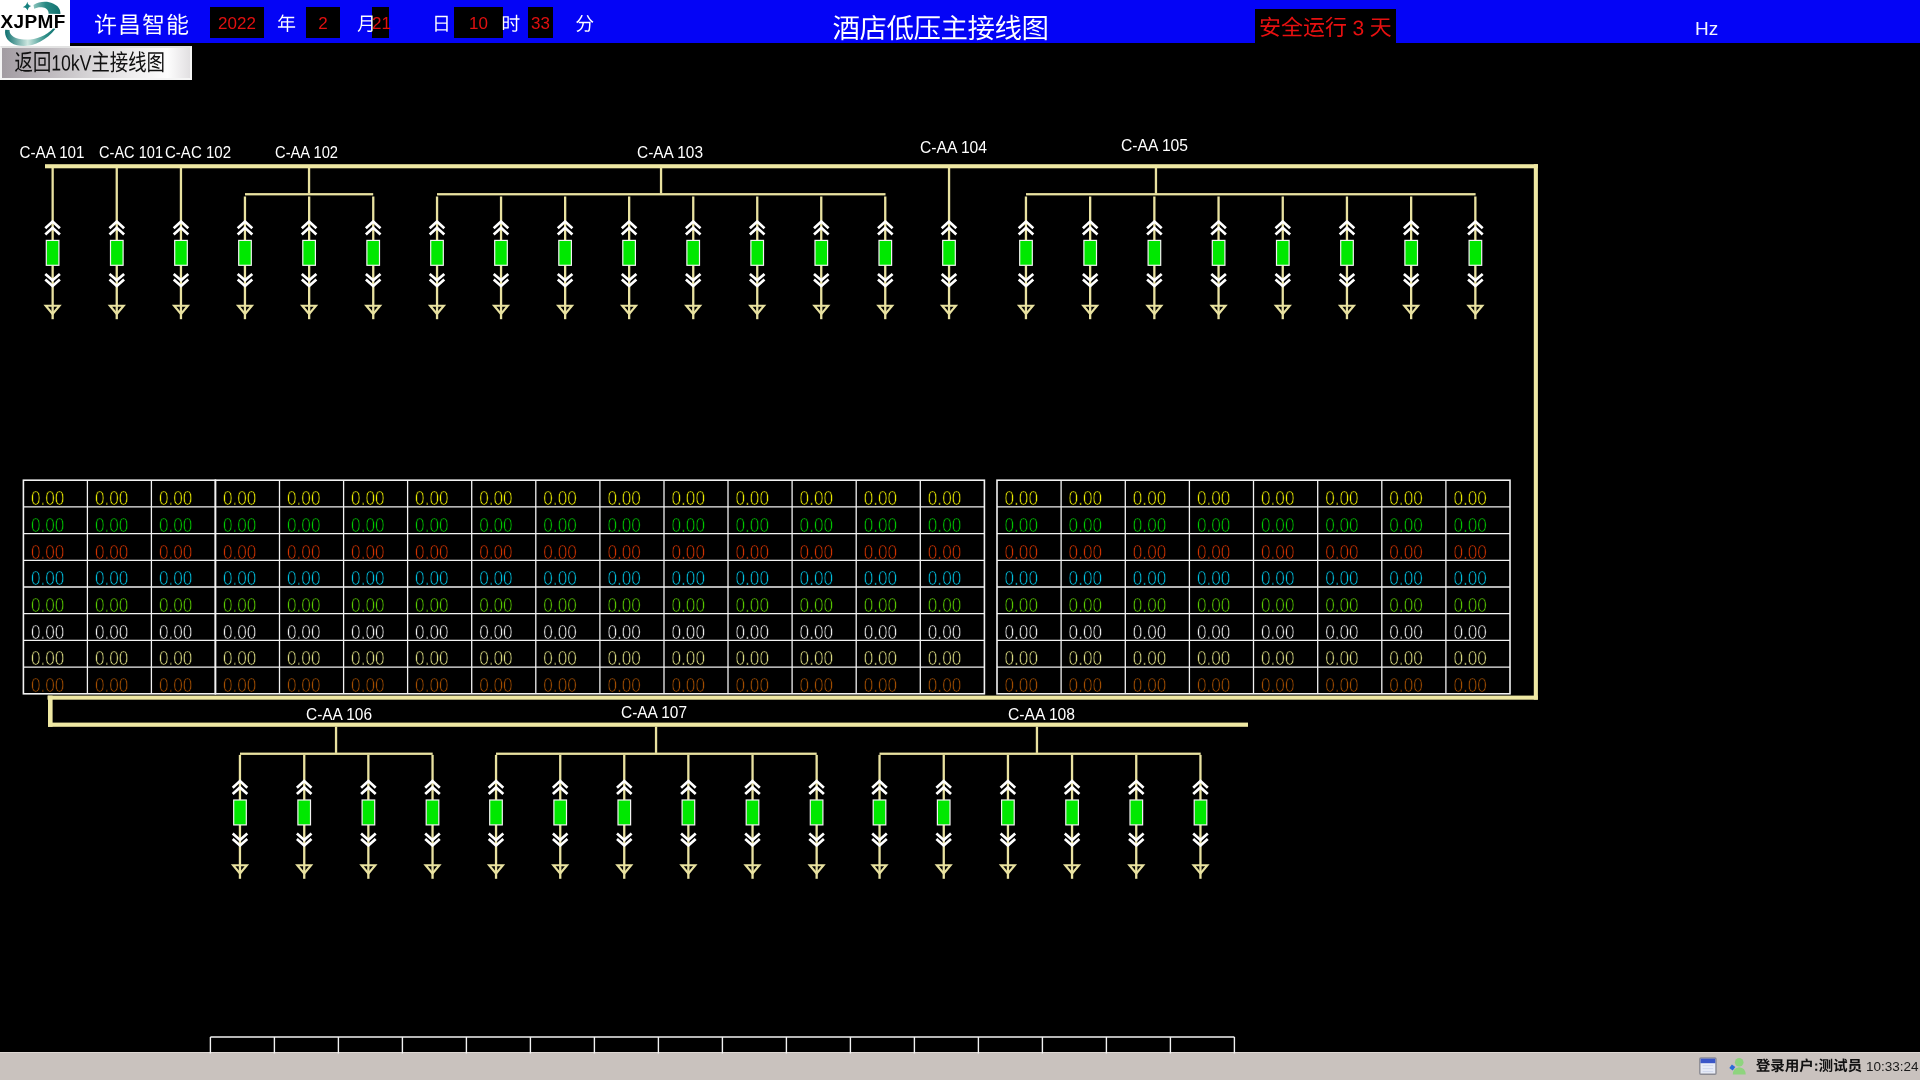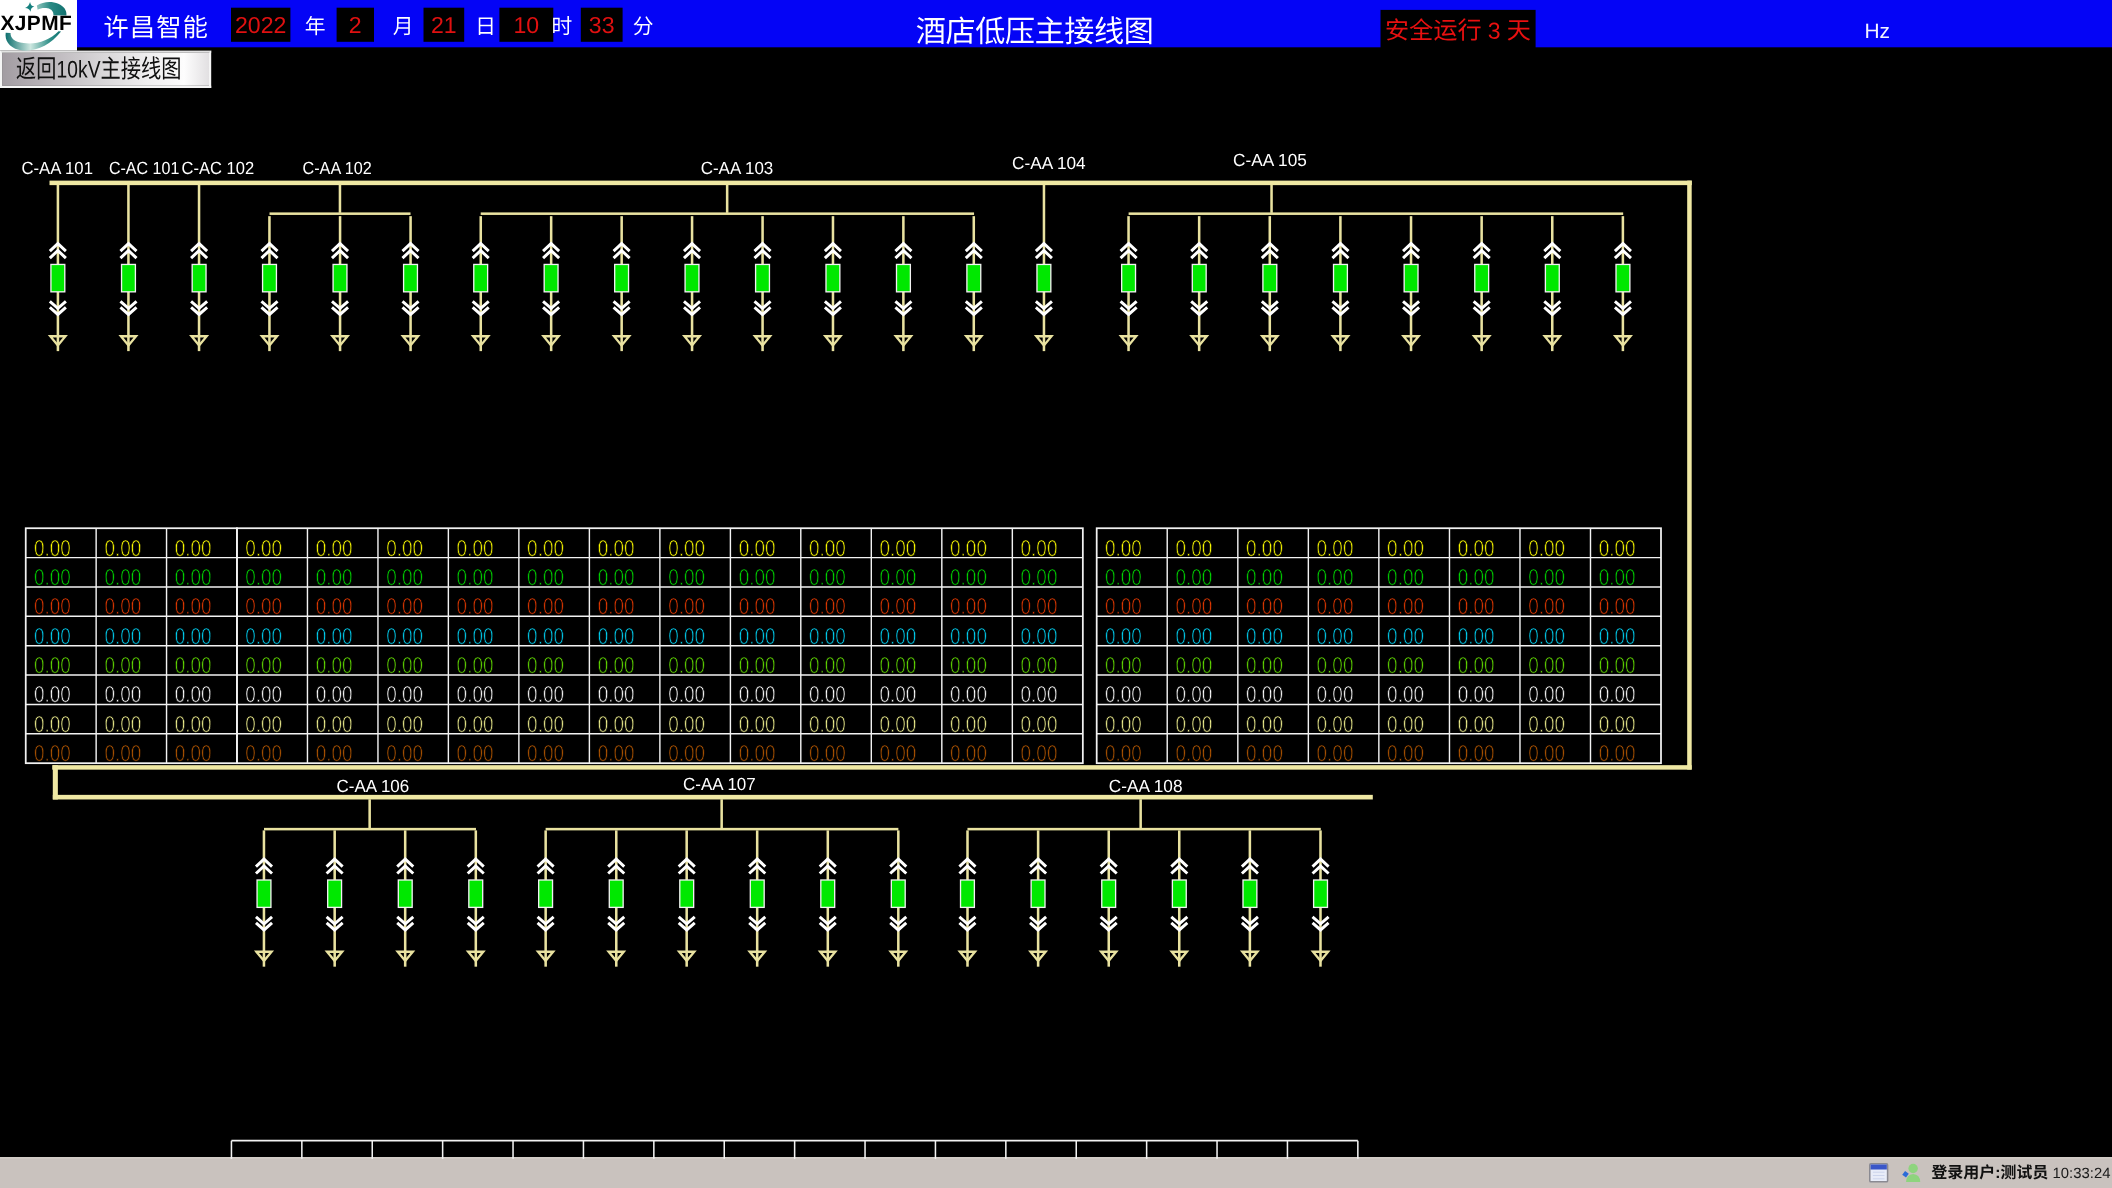--- a/index.html
+++ b/index.html
@@ -1,37 +1,37 @@
 <!DOCTYPE html>
 <html><head><meta charset="utf-8"><style>
 html,body{margin:0;padding:0;width:1920px;height:1080px;background:#000;overflow:hidden}
 *{box-sizing:border-box}
 .abs{position:absolute}
 #bluebar{left:0;top:0;width:1920px;height:43px;background:#0404f6}
 .dbox{position:absolute;top:7px;height:31px;background:#000}
-.dnum{width:100%;height:100%;text-align:center;font-family:"Liberation Sans",sans-serif;font-size:21px;color:#e01010;line-height:33px}
+.dnum{width:100%;height:100%;text-align:center;font-family:"Liberation Sans",sans-serif;font-size:17px;color:#e01010;line-height:33px}
 #btn{left:0;top:45.5px;width:192px;height:34px;background:linear-gradient(90deg,#a29ca2 0%,#b8b3b8 20%,#d4d2d4 45%,#efeeef 70%,#fdfdfd 88%,#e2e0e2 100%);border:2px solid #f5f5f5;border-top:2px solid #e2e2e2}
 #taskbar{left:0;top:1052px;width:1920px;height:28px;background:#c9c2be;border-top:1px solid #ddd6d2}
 svg{position:absolute;left:0;top:0}
 </style></head>
 <body>
 <div class="abs" id="bluebar"></div>
 <div class="abs dbox" style="left:210px;width:54px">
     <div class="dnum">2022</div>
   </div>
 <div class="abs dbox" style="left:306px;width:34px">
     <div class="dnum">2</div>
   </div>
-<div class="abs dbox" style="left:385px;width:37px">
+<div class="abs dbox" style="left:372px;width:17px">
     <div class="dnum">21</div>
   </div>
 <div class="abs dbox" style="left:454px;width:49px">
     <div class="dnum">10</div>
   </div>
-<div class="abs dbox" style="left:528px;width:38px">
+<div class="abs dbox" style="left:528px;width:25px">
     <div class="dnum">33</div>
   </div>
 <div class="abs" style="left:1255px;top:9px;width:141px;height:37px;background:#000"></div>
 <div class="abs" id="btn"></div>
 <div class="abs" id="taskbar"></div>
 <svg width="1920" height="1080" viewBox="0 0 1920 1080">
 
 <defs>
 <linearGradient id="sw1" x1="0" y1="0" x2="1" y2="0">
  <stop offset="0" stop-color="#8cc4bc"></stop>

